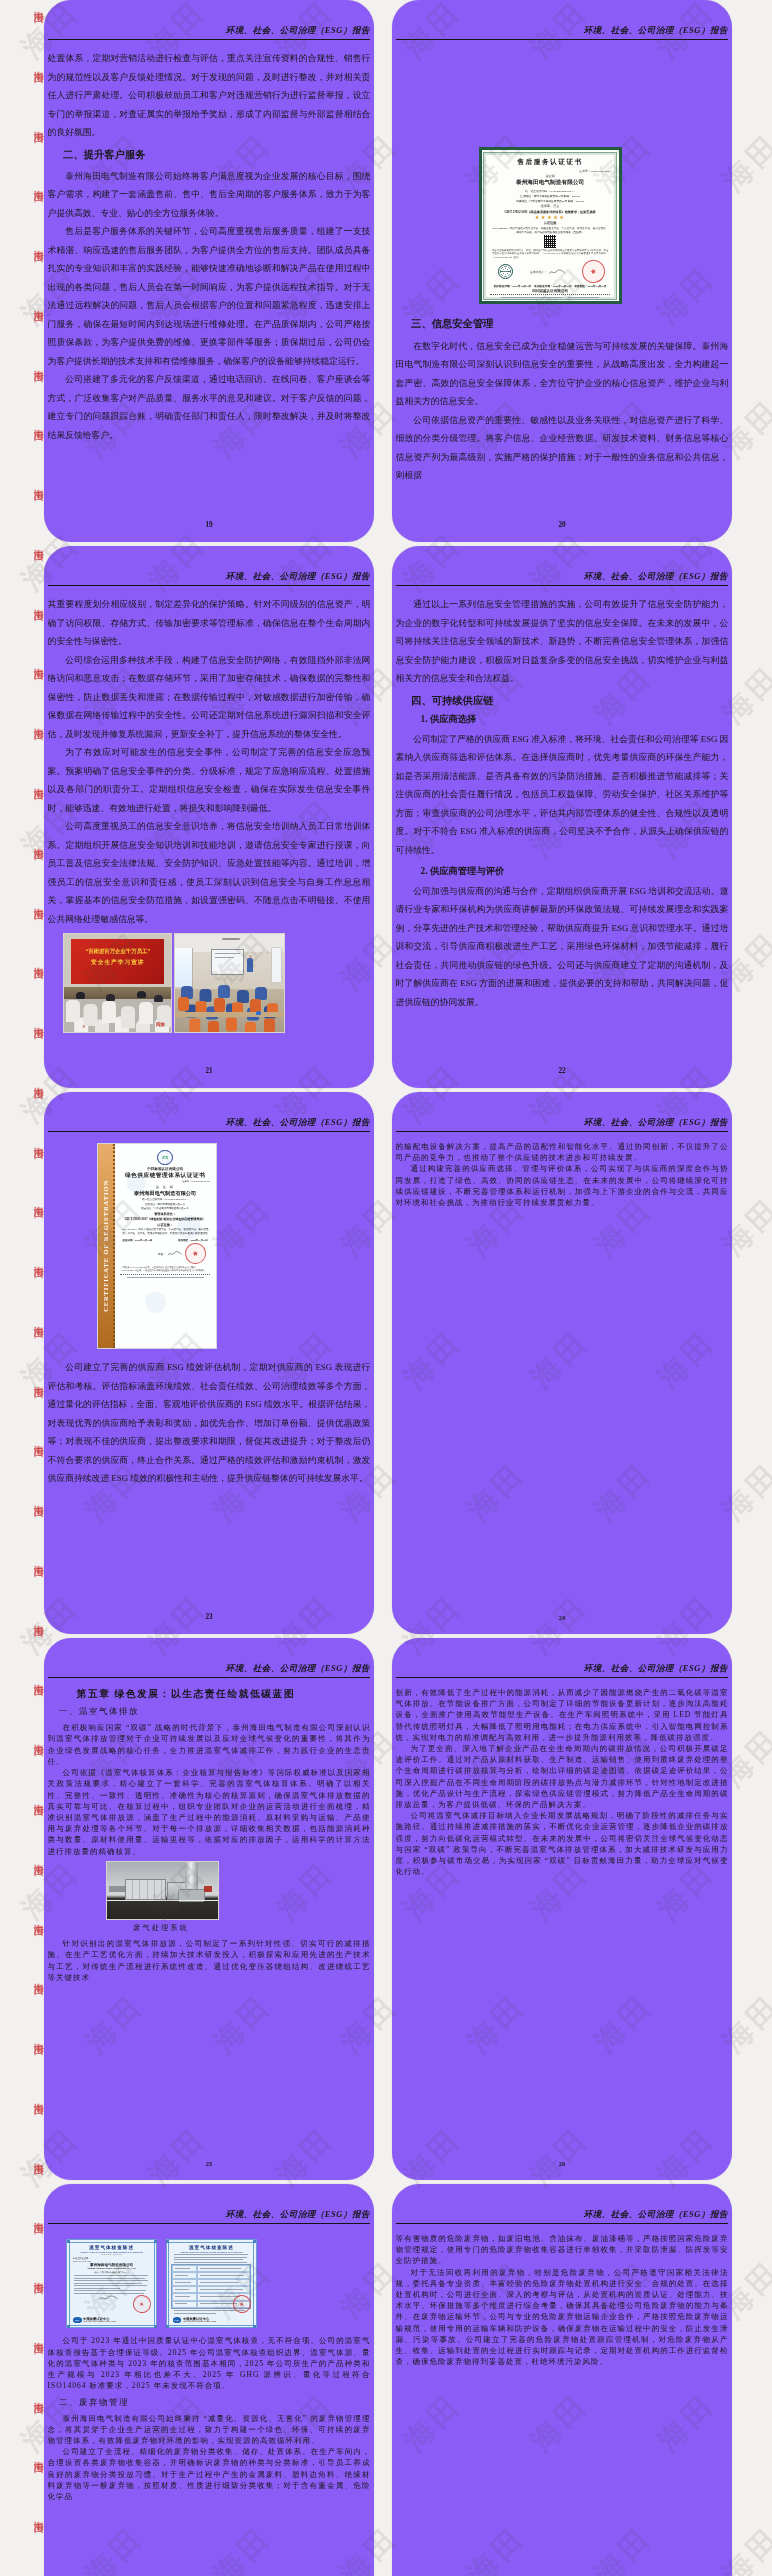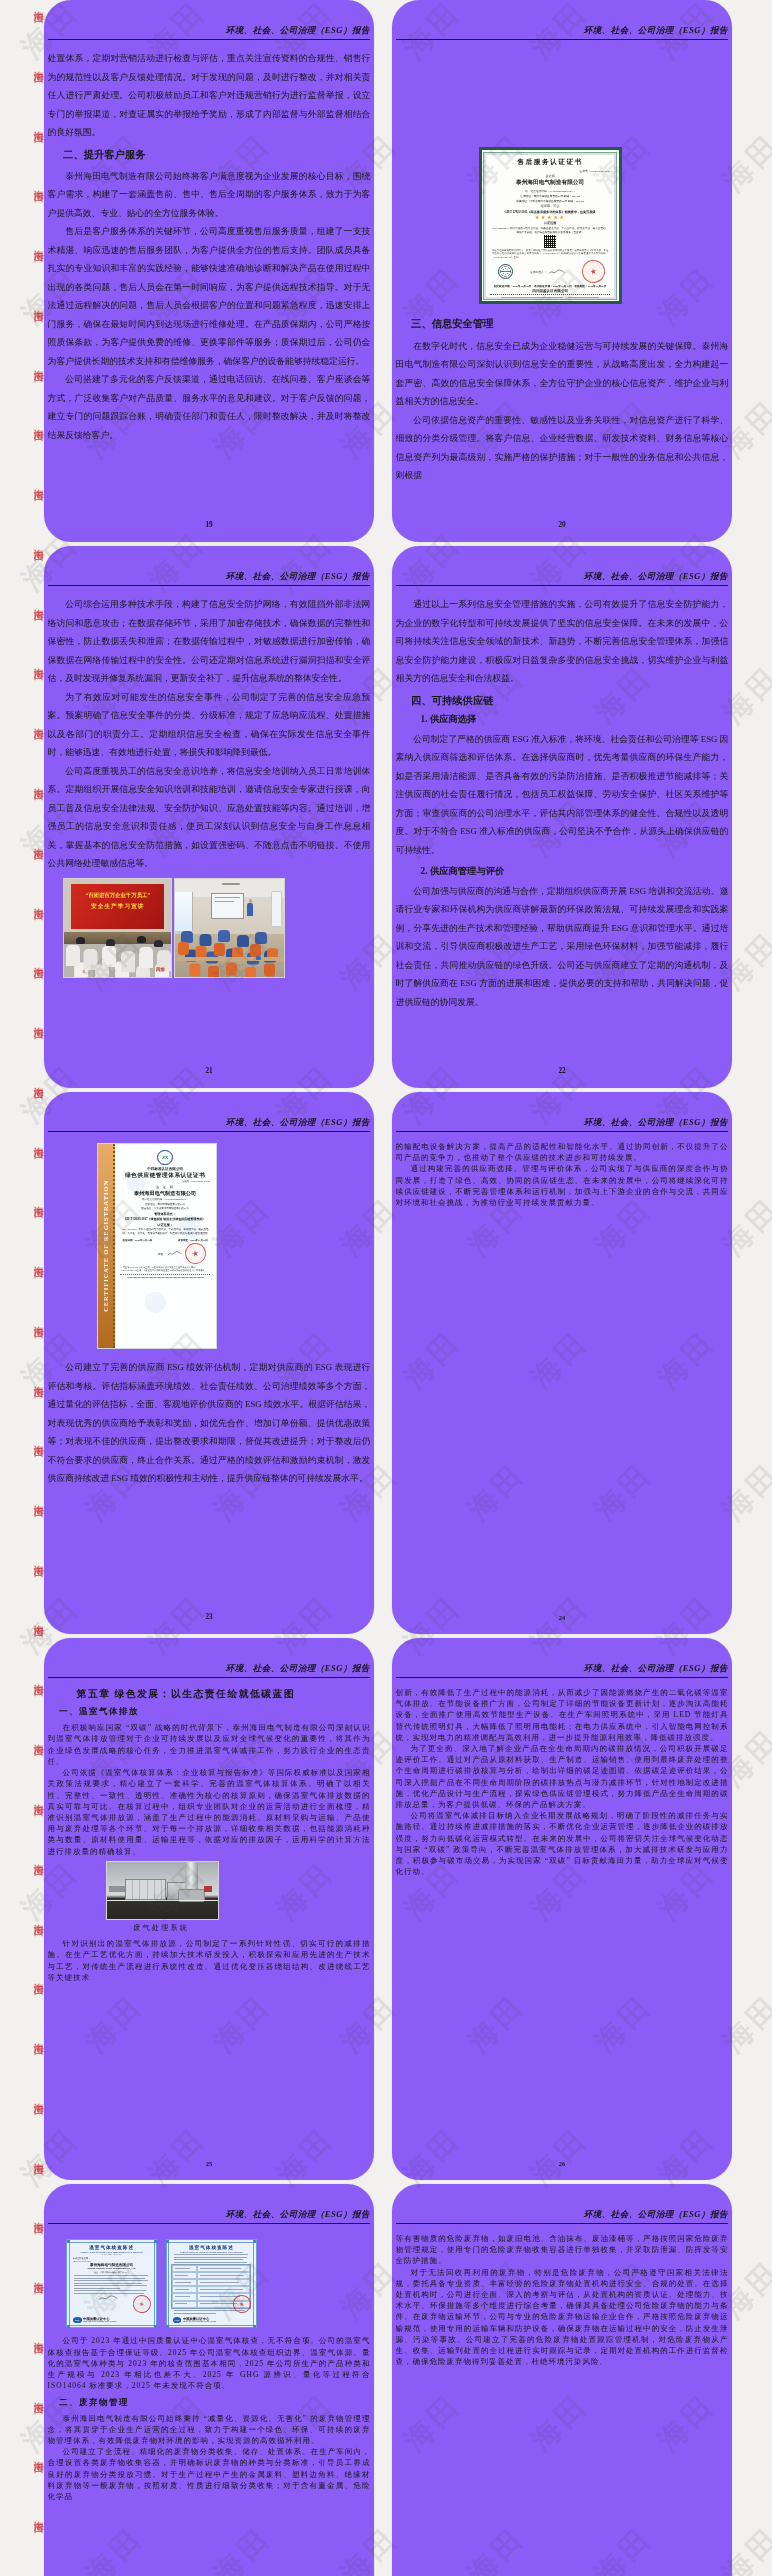--- a/index.html
+++ b/index.html
@@ -19,21 +19,21 @@
              font-size:7.2px; font-weight:bold; z-index:3; }
 
   .big  .body p { font-size:8.8px; line-height:18.5px; margin:0; text-align:justify; text-indent:2em; }
   .big  .body p.cont { text-indent:0; }
   .big  h3.h1 { font-size:10.3px; font-weight:bold; margin:6.2px 0 5.2px 15.5px; }
   .big  h4.h2 { font-size:9.3px; font-weight:bold; margin:5.2px 0 4.1px 25px; }
 
   .dense .body p { font-size:7.5px; line-height:11.2px; letter-spacing:1px; margin:0;
                    text-align:justify; text-indent:2em; }
   .dense .body p.cont { text-indent:0; }
-  .dense h3.h1 { font-size:8.5px; font-weight:bold; letter-spacing:1.5px; margin:5.2px 0 4.1px 11.3px; }
+  .dense h3.h1 { font-size:8.5px; font-weight:normal; letter-spacing:1.5px; margin:5.2px 0 4.1px 11.3px; }
   .dense .chapter { font-size:9.8px; font-weight:bold; letter-spacing:1.5px; margin:1px 0 4.1px 29px; }
   .dense .pagenum { font-size:6.4px; }
 
   
   .wm { position:absolute; z-index:30; font-size:29px; font-weight:bold; letter-spacing:4.1px;
         color:rgba(70,70,75,.11); transform:rotate(-45deg); pointer-events:none; white-space:nowrap; }
   .redstamp { position:absolute; left:32px; width:13.4px; z-index:40; writing-mode:vertical-rl;
               text-orientation:upright; font-weight:bold; font-size:10.3px; letter-spacing:1.5px;
               color:rgba(198,30,34,.60); pointer-events:none; }
 
@@ -252,20 +252,21 @@
       <h3 class="h1">三、信息安全管理</h3>
       <p>在数字化时代，信息安全已成为企业稳健运营与可持续发展的关键保障。泰州海田电气制造有限公司深刻认识到信息安全的重要性，从战略高度出发，全力构建起一套严密、高效的信息安全保障体系，全方位守护企业的核心信息资产，维护企业与利益相关方的信息安全。</p>
       <p>公司依据信息资产的重要性、敏感性以及业务关联性，对信息资产进行了科学、细致的分类分级管理。将客户信息、企业经营数据、研发技术资料、财务信息等核心信息资产列为最高级别，实施严格的保护措施；对于一般性的业务信息和公共信息，则根据</p>
     </div>
     <div class="pagenum">20</div>
   </div>
 
   <div class="page left big" style="top:546px;">
     <div class="hdr">环境、社会、公司治理（ESG）报告</div>
     <div class="body">
+      <p class="cont">其重要程度划分相应级别，制定差异化的保护策略。针对不同级别的信息资产，明确了访问权限、存储方式、传输加密要求等管理标准，确保信息在整个生命周期内的安全性与保密性。</p>
       <p>公司综合运用多种技术手段，构建了信息安全防护网络，有效阻挡外部非法网络访问和恶意攻击；在数据存储环节，采用了加密存储技术，确保数据的完整性和保密性，防止数据丢失和泄露；在数据传输过程中，对敏感数据进行加密传输，确保数据在网络传输过程中的安全性。公司还定期对信息系统进行漏洞扫描和安全评估，及时发现并修复系统漏洞，更新安全补丁，提升信息系统的整体安全性。</p>
       <p>为了有效应对可能发生的信息安全事件，公司制定了完善的信息安全应急预案。预案明确了信息安全事件的分类、分级标准，规定了应急响应流程、处置措施以及各部门的职责分工。定期组织信息安全检查，确保在实际发生信息安全事件时，能够迅速、有效地进行处置，将损失和影响降到最低。</p>
       <p>公司高度重视员工的信息安全意识培养，将信息安全培训纳入员工日常培训体系。定期组织开展信息安全知识培训和技能培训，邀请信息安全专家进行授课，向员工普及信息安全法律法规、安全防护知识、应急处置技能等内容。通过培训，增强员工的信息安全意识和责任感，使员工深刻认识到信息安全与自身工作息息相关，掌握基本的信息安全防范措施，如设置强密码、不随意点击不明链接、不使用公共网络处理敏感信息等。</p>
       <div class="photorow">
         <div class="photo meeting">
           <div class="screen">
             <div class="t1">“百团进百万企业千万员工”</div>
             <div class="t2">安全生产学习宣讲</div>
           </div>
           <i class="heads"></i>

